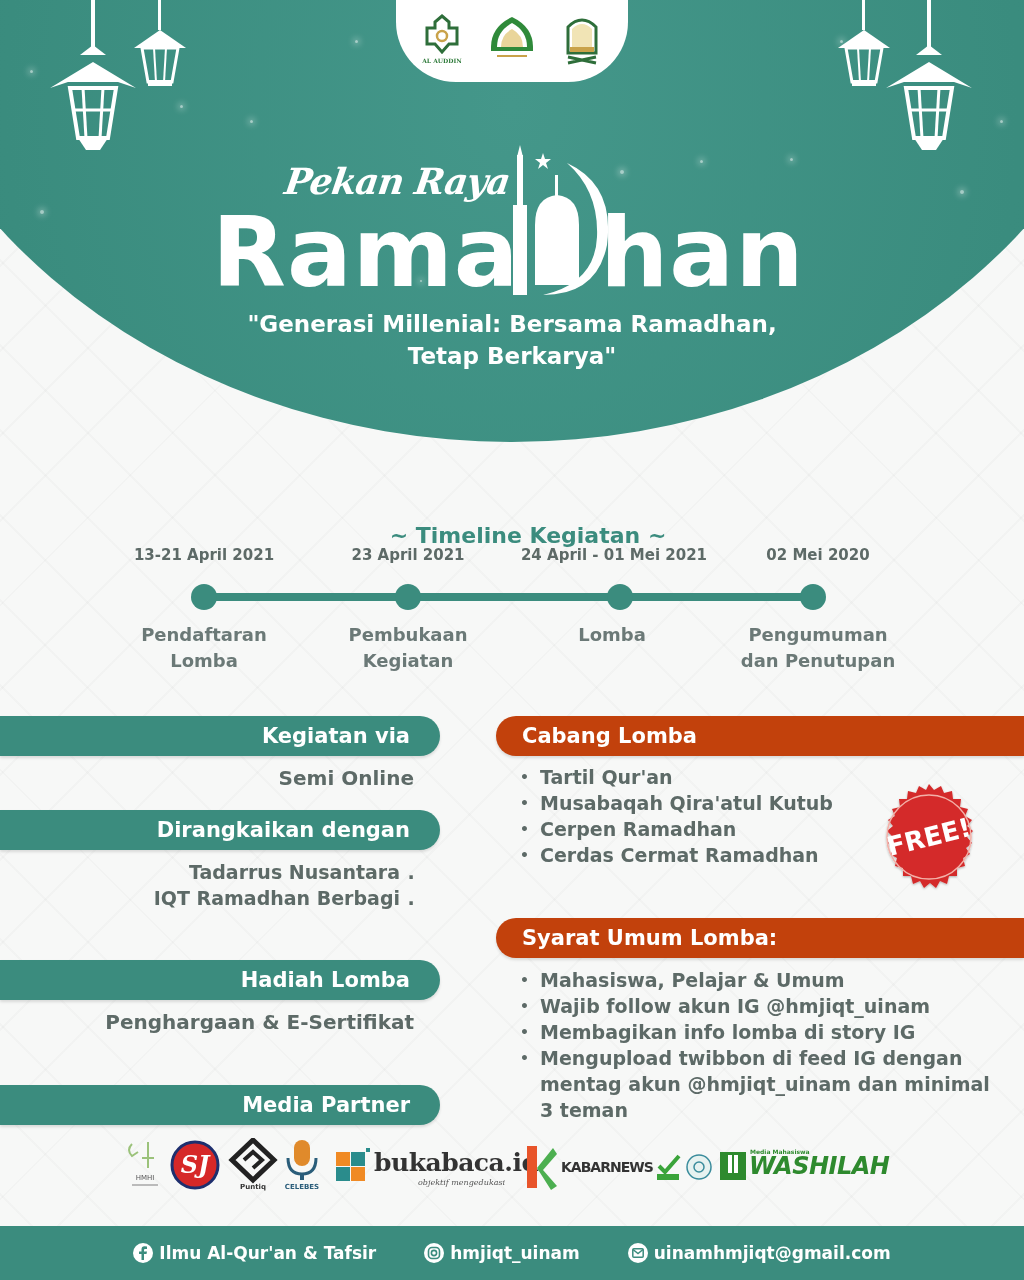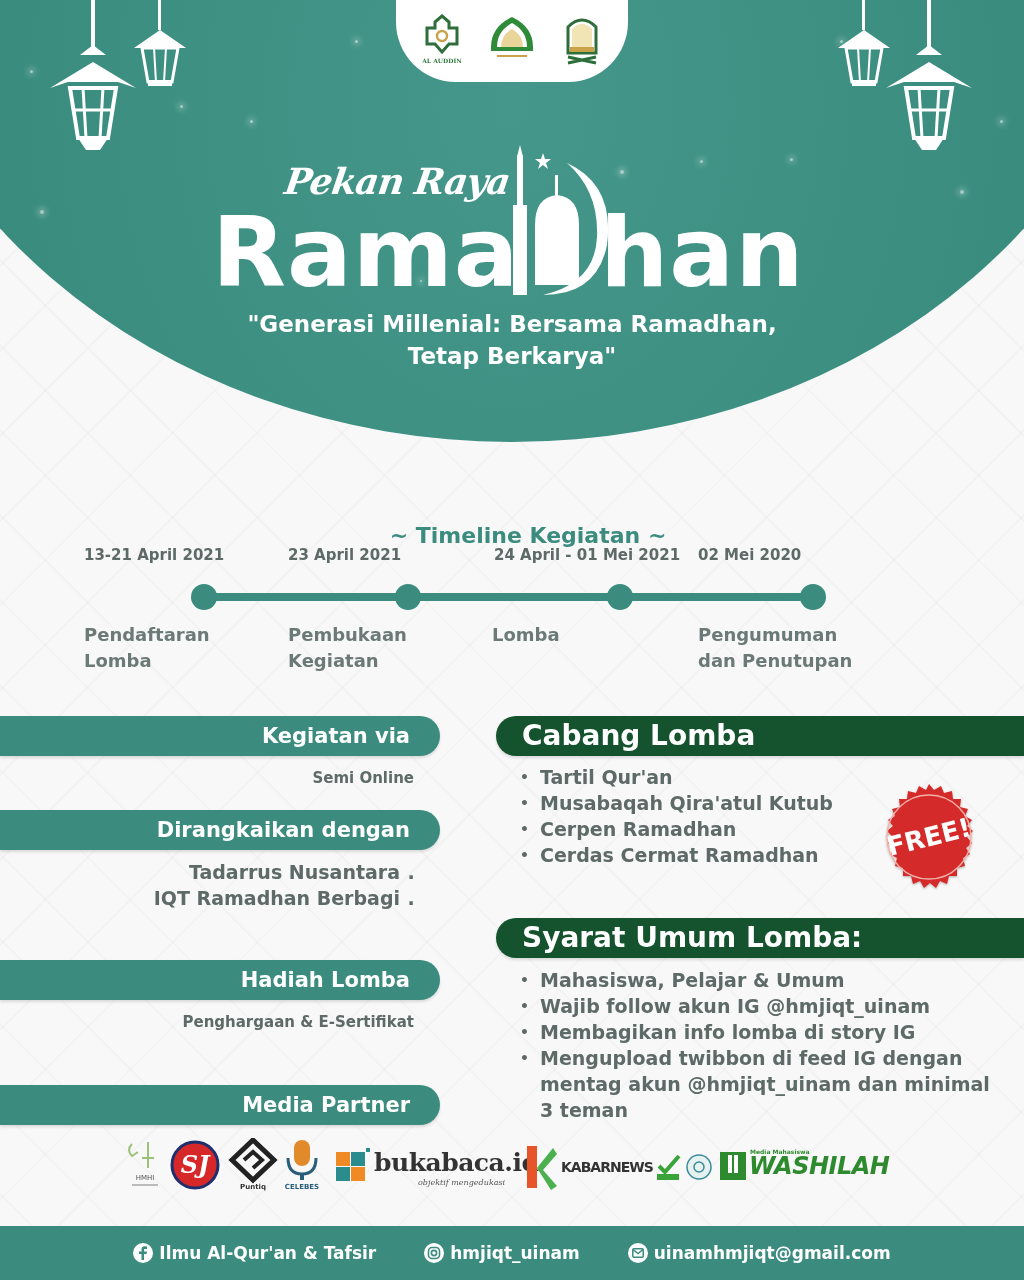--- a/index.html
+++ b/index.html
@@ -61,21 +61,21 @@
   }
 
   
   .tl-title {
     position: absolute; top: 503px; left: 16px; width: 1024px; text-align: center;
     color: #3b8c7e; font-weight: bold; font-size: 22px; margin-top: 20px;
   }
   .tl-dates, .tl-labels { position: absolute; left: 0; width: 1024px; }
   .tl-dates { top: 546px; }
   .tl-labels { top: 622px; }
-  .tl-col { position: absolute; width: 240px; text-align: left; }
+  .tl-col { position: absolute; width: 240px; text-align: center; }
   .tl-date { font-size: 15px; font-weight: bold; color: #5d6a67; }
   .tl-label { font-size: 18px; font-weight: bold; color: #6b7977; line-height: 26px; }
   .tl-line {
     position: absolute; left: 204px; top: 593px; width: 610px; height: 8px;
     background: #3b8c7e; border-radius: 4px;
   }
   .tl-dot {
     position: absolute; top: 584px; width: 26px; height: 26px; border-radius: 50%;
     background: #3b8c7e;
   }
@@ -83,28 +83,28 @@
   
   .hdr-left {
     position: absolute; left: 0; height: 40px; width: 440px;
     background: #3b8c7e; border-radius: 0 22px 22px 0;
     color: #fff; font-weight: bold; font-size: 21px; line-height: 40px;
     text-align: right; padding-right: 30px;
     box-shadow: 0 2px 3px rgba(0,0,0,0.12);
   }
   .hdr-right {
     position: absolute; left: 496px; height: 40px; width: 528px;
-    background: #14532d; border-radius: 22px 0 0 22px;
-    color: #fff; font-weight: bold; font-size: 28px; line-height: 40px;
+    background: #c2410c; border-radius: 22px 0 0 22px;
+    color: #fff; font-weight: bold; font-size: 21px; line-height: 40px;
     text-align: left; padding-left: 26px;
     box-shadow: 0 2px 3px rgba(0,0,0,0.12);
   }
   .txt-right {
     position: absolute; left: 0; width: 414px; text-align: right;
-    font-size: 15px; font-weight: bold; color: #5d6a67; line-height: 26px;
+    font-size: 20px; font-weight: bold; color: #5d6a67; line-height: 26px;
   }
   .bullet-r { display: inline-block; width: 22px; text-align: center; }
   .list-left { position: absolute; left: 0; width: 422px; text-align: right; font-size: 19px; font-weight: bold; color: #5d6a67; line-height: 26px; }
 
   .list-right { position: absolute; left: 520px; width: 480px; font-size: 19px; font-weight: bold; color: #5d6a67; line-height: 26px; }
   .list-right li { list-style: none; padding-left: 20px; position: relative; }
   .list-right li::before { content: "•"; position: absolute; left: 0; top: 0; font-size: 14px; }
 
   .free-badge { position: absolute; left: 870px; top: 782px; }
 

